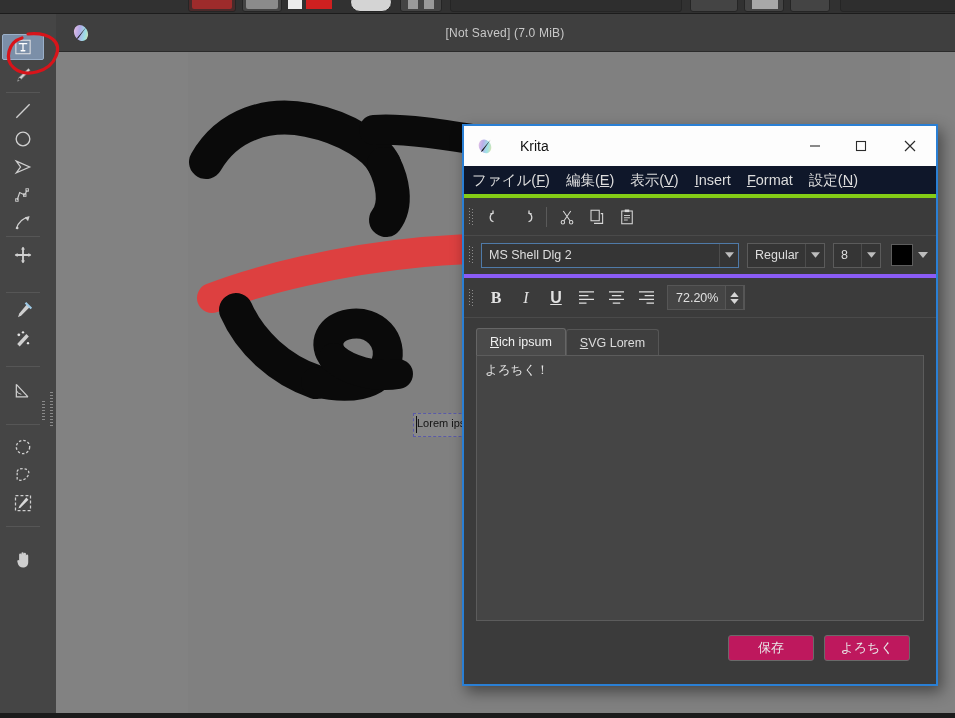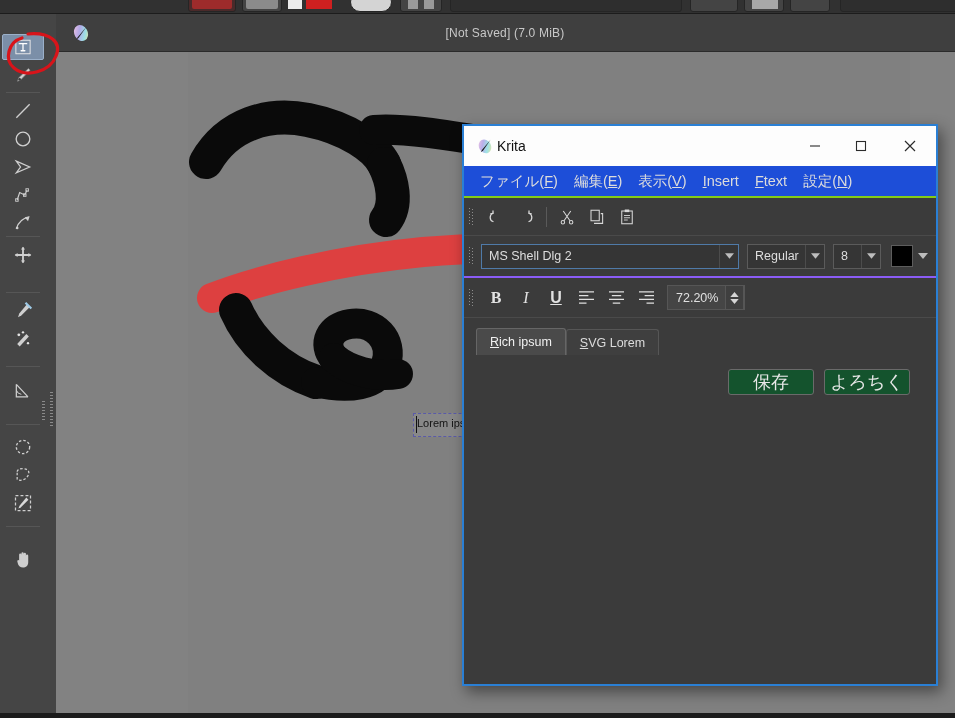--- a/index.html
+++ b/index.html
@@ -114,34 +114,34 @@
     background: #3b3b3b;
     border: 2px solid #2a7fd4;
     box-shadow: 4px 6px 14px rgba(0,0,0,0.45);
   }
   .dlg-titlebar {
     position: relative; height: 40px; background: #fdfdfd;
     display: flex; align-items: center;
   }
   .dlg-title-logo { width: 18px; height: 18px; margin-left: 12px; }
   .dlg-title-text {
-    margin-left: 3px; font-size: 14px; color: #111;
+    margin-left: 26px; font-size: 14px; color: #111;
   }
   .dlg-winbtns { margin-left: auto; display: flex; height: 100%; }
   .winbtn {
     width: 46px; height: 100%;
     display: flex; align-items: center; justify-content: center;
     color: #333;
   }
   .winbtn:last-child { width: 52px; }
 
   .dlg-menubar {
-    height: 32px; background: #1d4ed8;
-    display: flex; align-items: center; padding-left: 8px;
-    border-bottom: 2px solid #84cc16;
+    height: 32px; background: #0f172a;
+    display: flex; align-items: center; padding-left: 0;
+    border-bottom: 4px solid #84cc16;
   }
   .menu-item {
     color: #dcdcdc; font-size: 14.5px; padding: 2px 8px; white-space: nowrap;
   }
   .menu-item u { text-decoration: underline; }
 
   .dlg-toolbar {
     height: 38px; background: #3b3b3b;
     display: flex; align-items: center;
     border-bottom: 1px solid #4a4a4a;
@@ -155,21 +155,21 @@
     background-position: 0 0, 3px 1px;
     background-repeat: repeat-y, repeat-y;
   }
   .tb-btn {
     width: 30px; height: 28px; display:flex; align-items:center; justify-content:center;
     color: #d8d8d8; flex: none;
   }
   .tb-sep { width:1px; height:20px; background:#5a5a5a; margin: 0 5px; flex:none;}
 
   .dlg-fontbar { height: 42px; background:#3b3b3b; display:flex; align-items:center;
-                 border-bottom: 2px solid #8b5cf6; }
+                 border-bottom: 4px solid #8b5cf6; }
   .combo {
     height: 25px; background: #353535; border: 1px solid #5b5b5b;
     display: flex; align-items: center; color: #dedede; font-size: 12.5px;
     padding-left: 7px; position: relative; flex: none;
   }
   .combo.focused { border-color: #4f7aa8; }
   .combo .arrow {
     position: absolute; right: 0; top: 0; bottom: 0; width: 19px;
     display:flex; align-items:center; justify-content:center;
     border-left: 1px solid #4c4c4c;
@@ -218,22 +218,22 @@
     margin-top: 0px; padding: 6px 8px;
     color: #e6e6e6; font-size: 12.5px;
     overflow: hidden;
   }
   .dlg-footer {
     display: flex; justify-content: flex-end; align-items: center;
     gap: 10px; padding: 14px 14px 0 0;
   }
   .dlg-btn {
     min-width: 86px; height: 26px; padding: 0 4px;
-    background: #14532d; border: 1px solid #6a6a6a; border-radius: 3px;
-    color: #e8e8e8; font-size: 18px;
+    background: #be185d; border: 1px solid #6a6a6a; border-radius: 3px;
+    color: #e8e8e8; font-size: 13px;
     display:flex; align-items:center; justify-content:center;
   }
 </style>
 </head>
 <body>
 
 <div id="root">
 
   <div class="krita-topstrip">
     <div class="strip-widget" style="left:188px; width:48px; background:#4a2a2a;"></div>
@@ -434,21 +434,21 @@
           </svg>
         </div>
       </div>
     </div>
 
     <div class="dlg-menubar">
       <div class="menu-item"><span>ファイル(</span><u>F</u><span>)</span></div>
       <div class="menu-item"><span>編集(</span><u>E</u><span>)</span></div>
       <div class="menu-item"><span>表示(</span><u>V</u><span>)</span></div>
       <div class="menu-item"><span></span><u>I</u><span>nsert</span></div>
-      <div class="menu-item"><span></span><u>F</u><span>text</span></div>
+      <div class="menu-item"><span></span><u>F</u><span>ormat</span></div>
       <div class="menu-item"><span>設定(</span><u>N</u><span>)</span></div>
     </div>
 
     <div class="dlg-toolbar">
       <div class="gripdots"></div>
       <div class="tb-btn">
         <svg width="18" height="18" viewBox="0 0 24 24">
           <path d="M8 7 C3 9, 3 16, 8 18" fill="none" stroke="#d8d8d8" stroke-width="1.7" stroke-linecap="round"></path>
           <path d="M8 7 L8 4 M8 7 L5.2 7.6" fill="none" stroke="#d8d8d8" stroke-width="1.7" stroke-linecap="round"></path>
           <path d="M8 6.5 C14 5, 20 8, 20 13" fill="none" stroke="#d8d8d8" stroke-width="1.7" stroke-linecap="round" opacity="0"></path>
@@ -554,20 +554,21 @@
       <div class="tabs">
         <div class="tab active">
             <u>R</u>
             <span>ich ipsum</span>
           </div>
         <div class="tab">
             <u>S</u>
             <span>VG Lorem</span>
           </div>
       </div>
+      <div class="textarea">よろちく！</div>
       <div class="dlg-footer">
         <div class="dlg-btn">保存</div>
         <div class="dlg-btn">よろちく</div>
       </div>
     </div>
   </div>
 
   <div class="bottombar"></div>
 </div>
 

